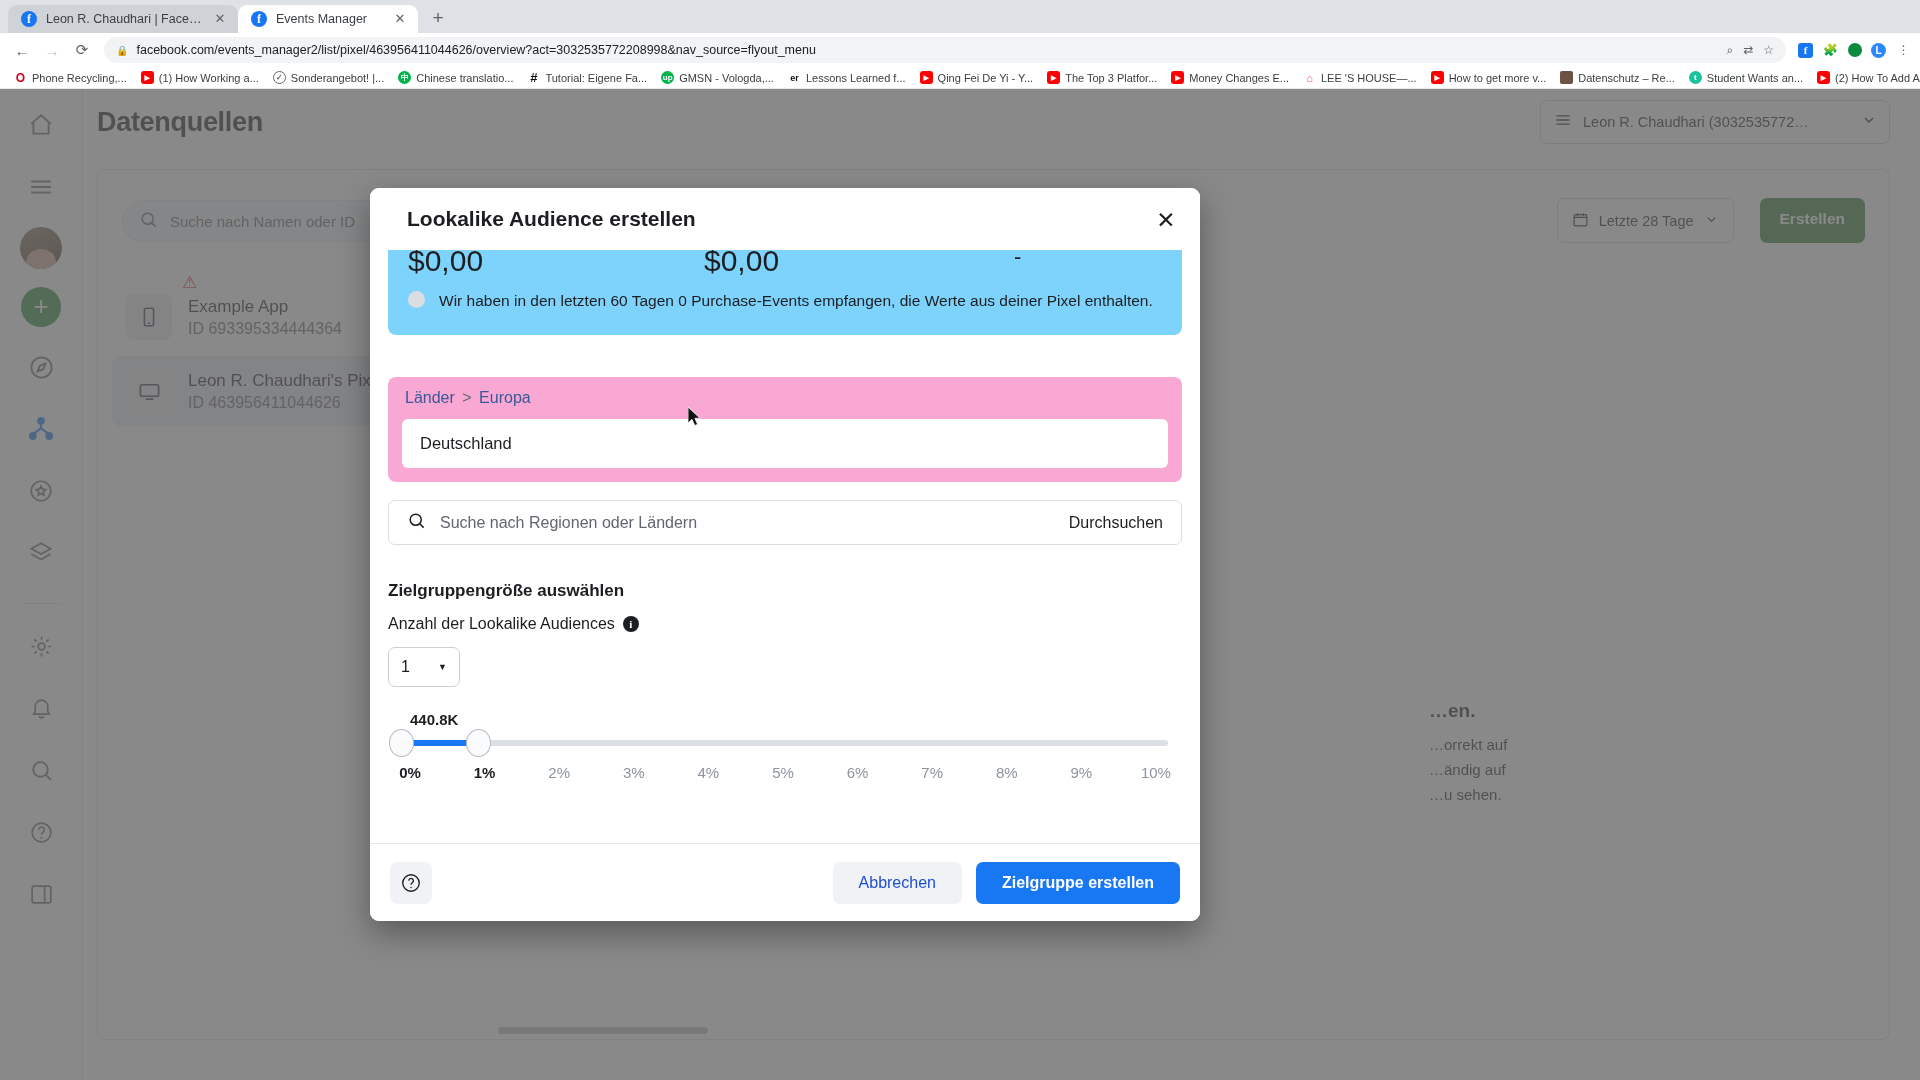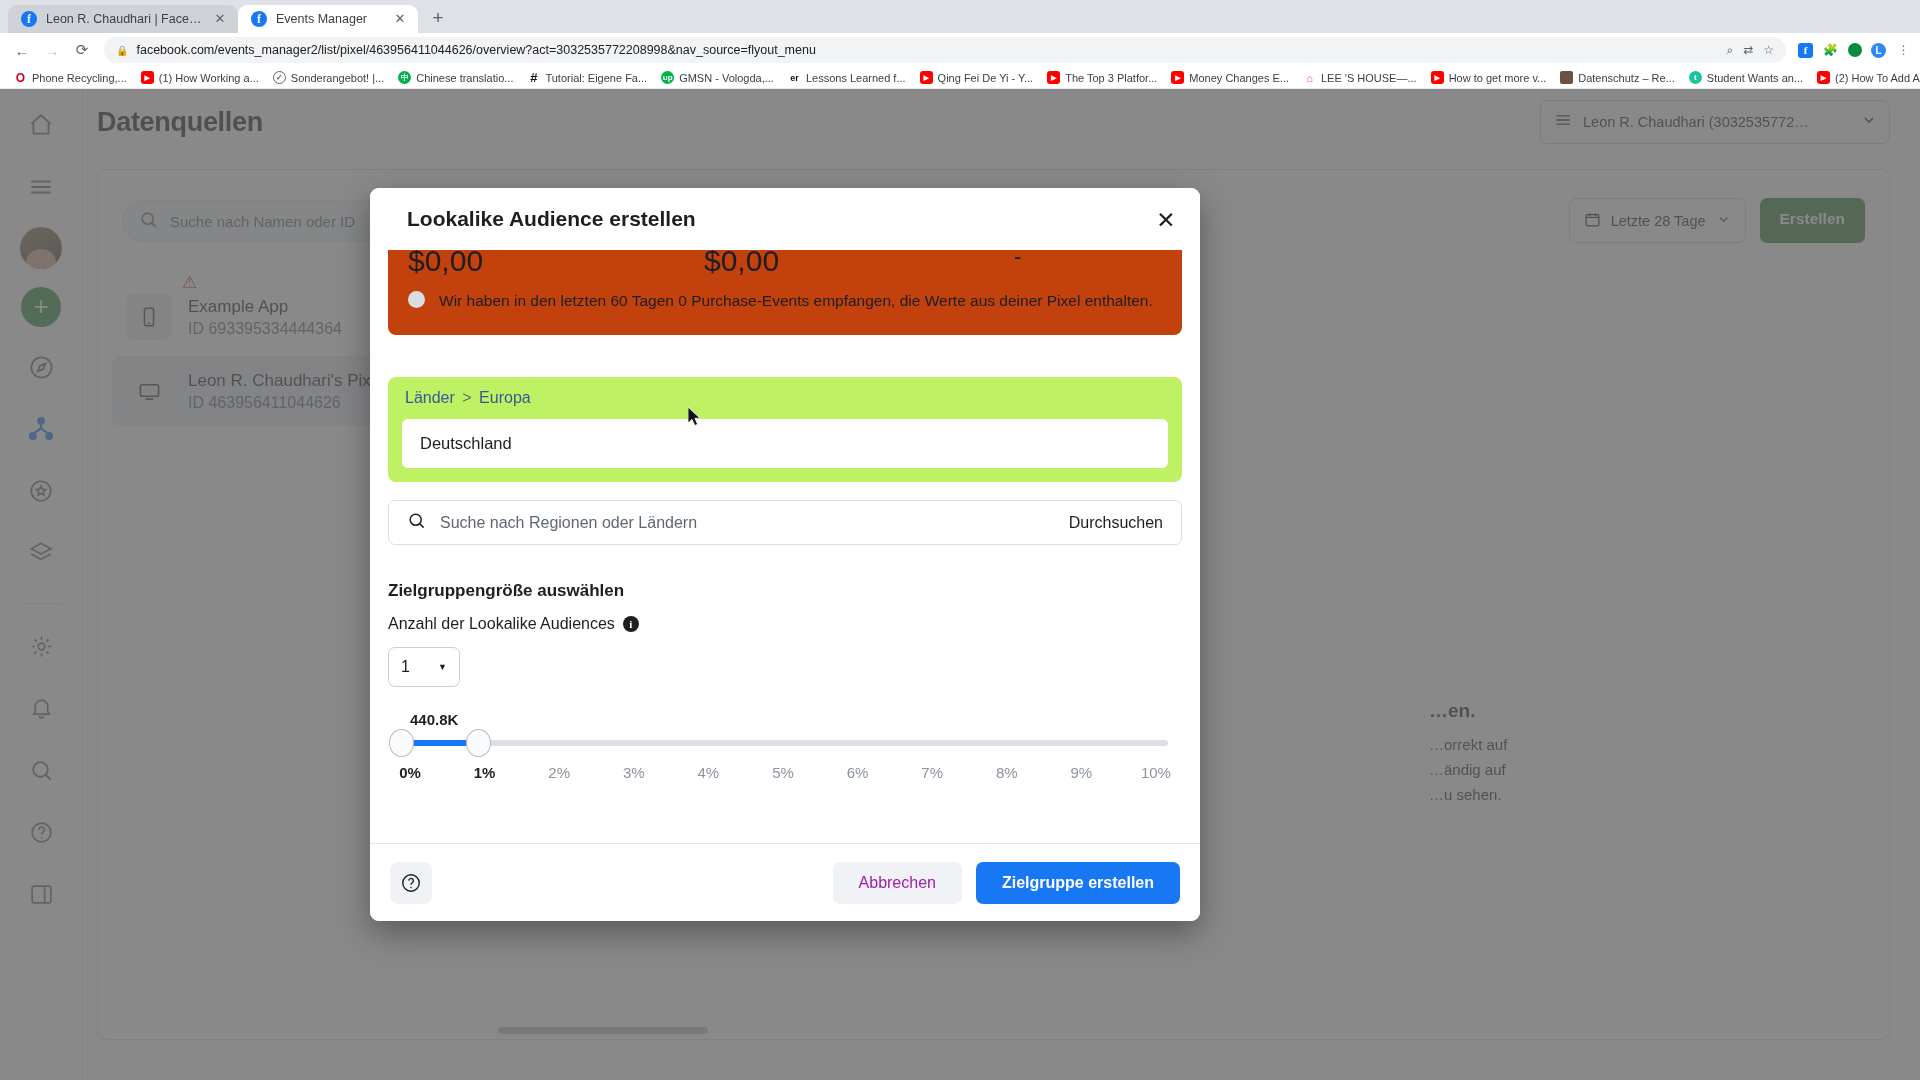--- a/index.html
+++ b/index.html
@@ -144,21 +144,21 @@
     position: absolute; left: 14px; top: 80px; right: 30px; bottom: 40px;
     background: #fff; border: 1px solid #dadde1; border-radius: 8px;
   }
   .search-box {
     position: absolute; left: 24px; top: 30px; width: 400px; height: 42px;
     background: #f0f2f5; border: 1px solid #dfe3e8; border-radius: 21px;
     display: flex; align-items: center; padding: 0 16px; gap: 12px;
   }
   .search-ph { font-size: 15px; color: #65676b; }
 
-  .topbar-right { position: absolute; right: 24px; top: 28px; display: flex; gap: 14px; align-items: flex-start; }
+  .topbar-right { position: absolute; right: 24px; top: 28px; display: flex; gap: 26px; align-items: flex-start; }
   .date-pill {
     height: 45px; border: 1px solid #ccd0d5; border-radius: 7px; background: #fff;
     display: flex; align-items: center; gap: 10px; padding: 0 14px;
     font-size: 14.5px; color: #1c1e21;
   }
   .create-btn {
     height: 45px; background: #2e7d32; color: #fff; border-radius: 7px;
     display: flex; align-items: center; gap: 14px; padding: 12px 20px;
     font-size: 15.5px; font-weight: 600; flex-direction: column;
   }
@@ -214,39 +214,39 @@
     position: absolute; right: 18px; top: 16px;
     width: 32px; height: 32px; border-radius: 50%;
     display: flex; align-items: center; justify-content: center;
     font-size: 23px; color: #1c1e21; font-weight: 300;
   }
   .modal-body {
     flex: 1 1 auto; padding: 0 18px 10px; overflow: hidden; position: relative;
   }
 
   .metrics-card {
-    background: #c2410c; border-radius: 8px; padding: 0 20px 22px;
+    background: #7dd3fc; border-radius: 8px; padding: 0 20px 22px;
     margin-bottom: 34px; position: relative; top: -8px;
   }
   .metrics-row { display: flex; align-items: flex-start; padding-top: 2px; }
   .metric { font-size: 30px; font-weight: 400; color: #1c1e21; }
   .metric.m1 { width: 296px; }
   .metric.m2 { width: 310px; }
   .metric.m3 { font-size: 22px; color: #1c1e21; }
   .metrics-note {
     display: flex; gap: 14px; align-items: flex-start; margin-top: 10px;
   }
   .note-dot { width: 17px; height: 17px; border-radius: 50%; background: #dadde1; flex: 0 0 auto; margin-top: 3px; }
   .note-text { font-size: 15.5px; line-height: 25px; color: #1c1e21; }
 
   .section-head {
     font-size: 17px; font-weight: 700; color: #1c1e21; margin-bottom: 14px;
   }
   .loc-card {
-    background: #bef264; border-radius: 8px; padding: 12px 14px 14px; margin-bottom: 18px;
+    background: #f9a8d4; border-radius: 8px; padding: 12px 14px 14px; margin-bottom: 18px;
   }
   .breadcrumb { font-size: 16px; color: #385898; margin-bottom: 12px; padding-left: 3px; }
   .breadcrumb .sep { color: #606770; padding: 0 3px; }
   .bc-link { color: #385898; }
   .loc-item {
     background: #ffffff; border-radius: 6px; padding: 15px 18px;
     font-size: 16.5px; color: #1c1e21;
   }
   .loc-search {
     border: 1px solid #dadde1; border-radius: 7px; height: 45px;
@@ -301,21 +301,21 @@
     display: flex; align-items: center; padding: 0 20px; gap: 14px;
     background: #fff;
   }
   .help-btn {
     width: 42px; height: 42px; border-radius: 8px; background: #f0f2f5;
     display: flex; align-items: center; justify-content: center;
   }
   .foot-spacer { flex: 1 1 auto; }
   .btn-secondary {
     height: 42px; padding: 0 26px; border-radius: 7px; background: #f0f2f5;
-    display: flex; align-items: center; font-size: 16px; color: #a21caf; font-weight: 500;
+    display: flex; align-items: center; font-size: 16px; color: #1d4ed8; font-weight: 500;
   }
   .btn-primary {
     height: 42px; padding: 0 26px; border-radius: 7px; background: #1877f2;
     display: flex; align-items: center; font-size: 16px; color: #fff; font-weight: 600;
   }
 
   .cursor {
     position: absolute; left: 688px; top: 318px; z-index: 90;
     width: 0; height: 0;
   }

